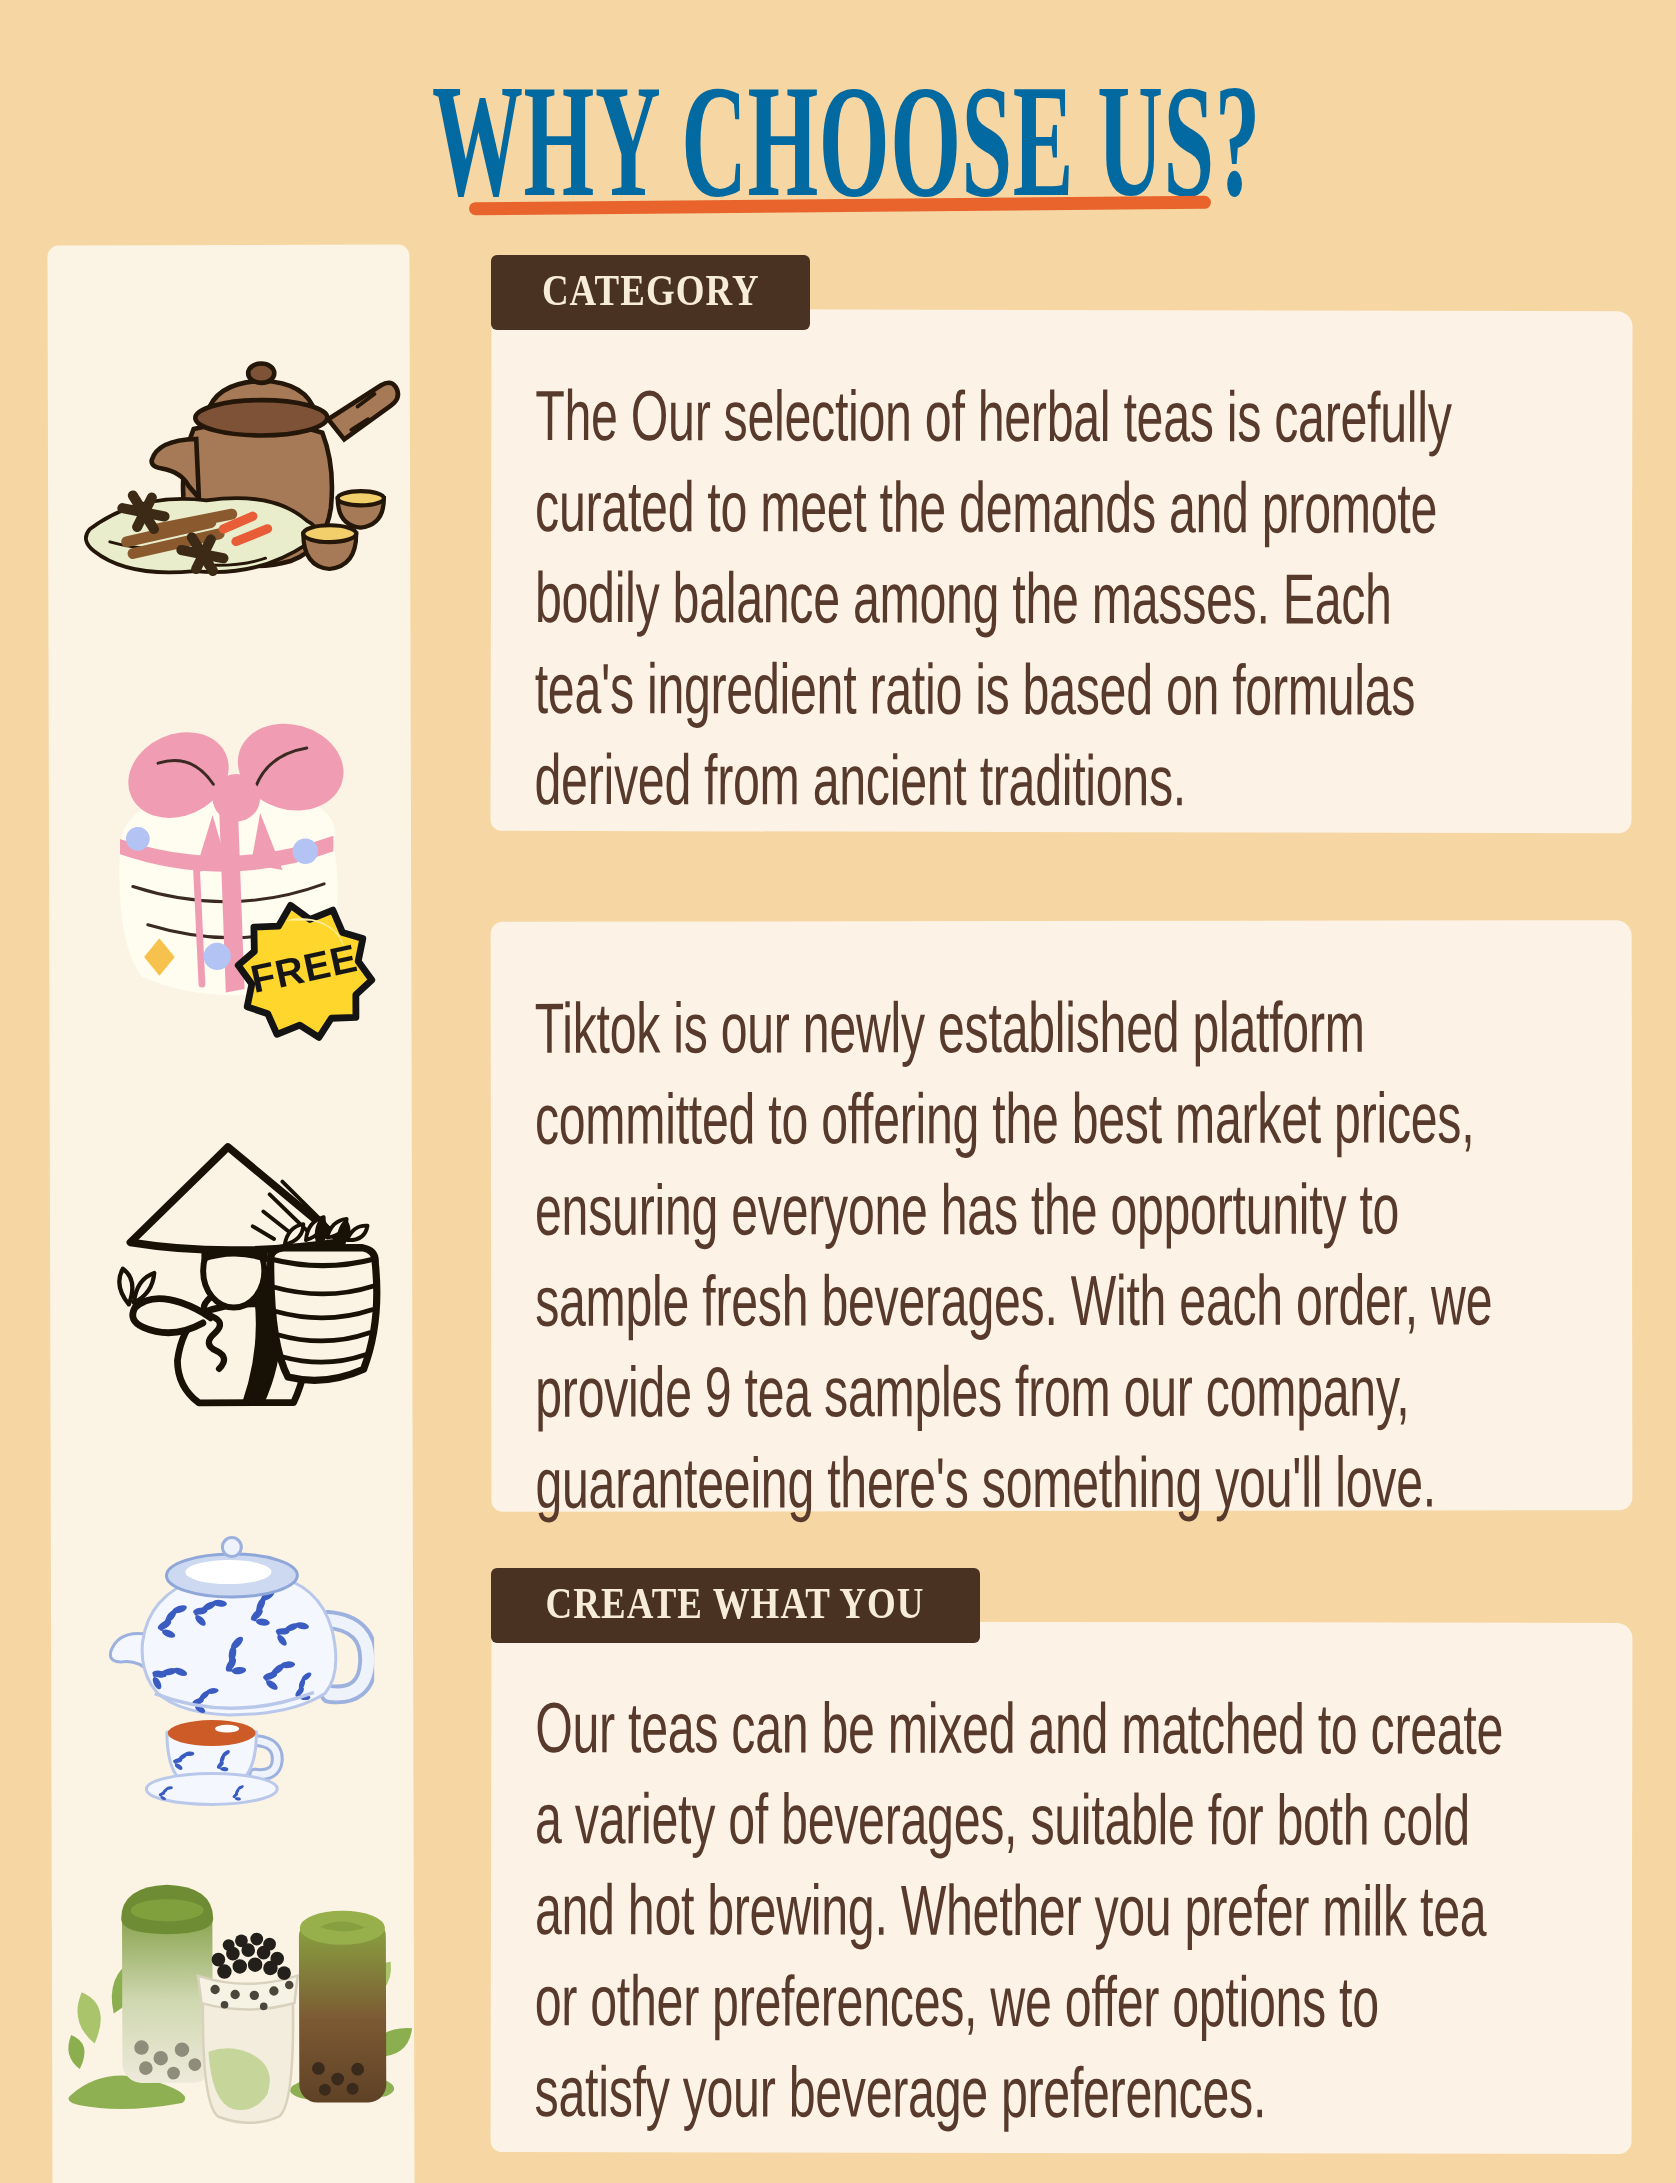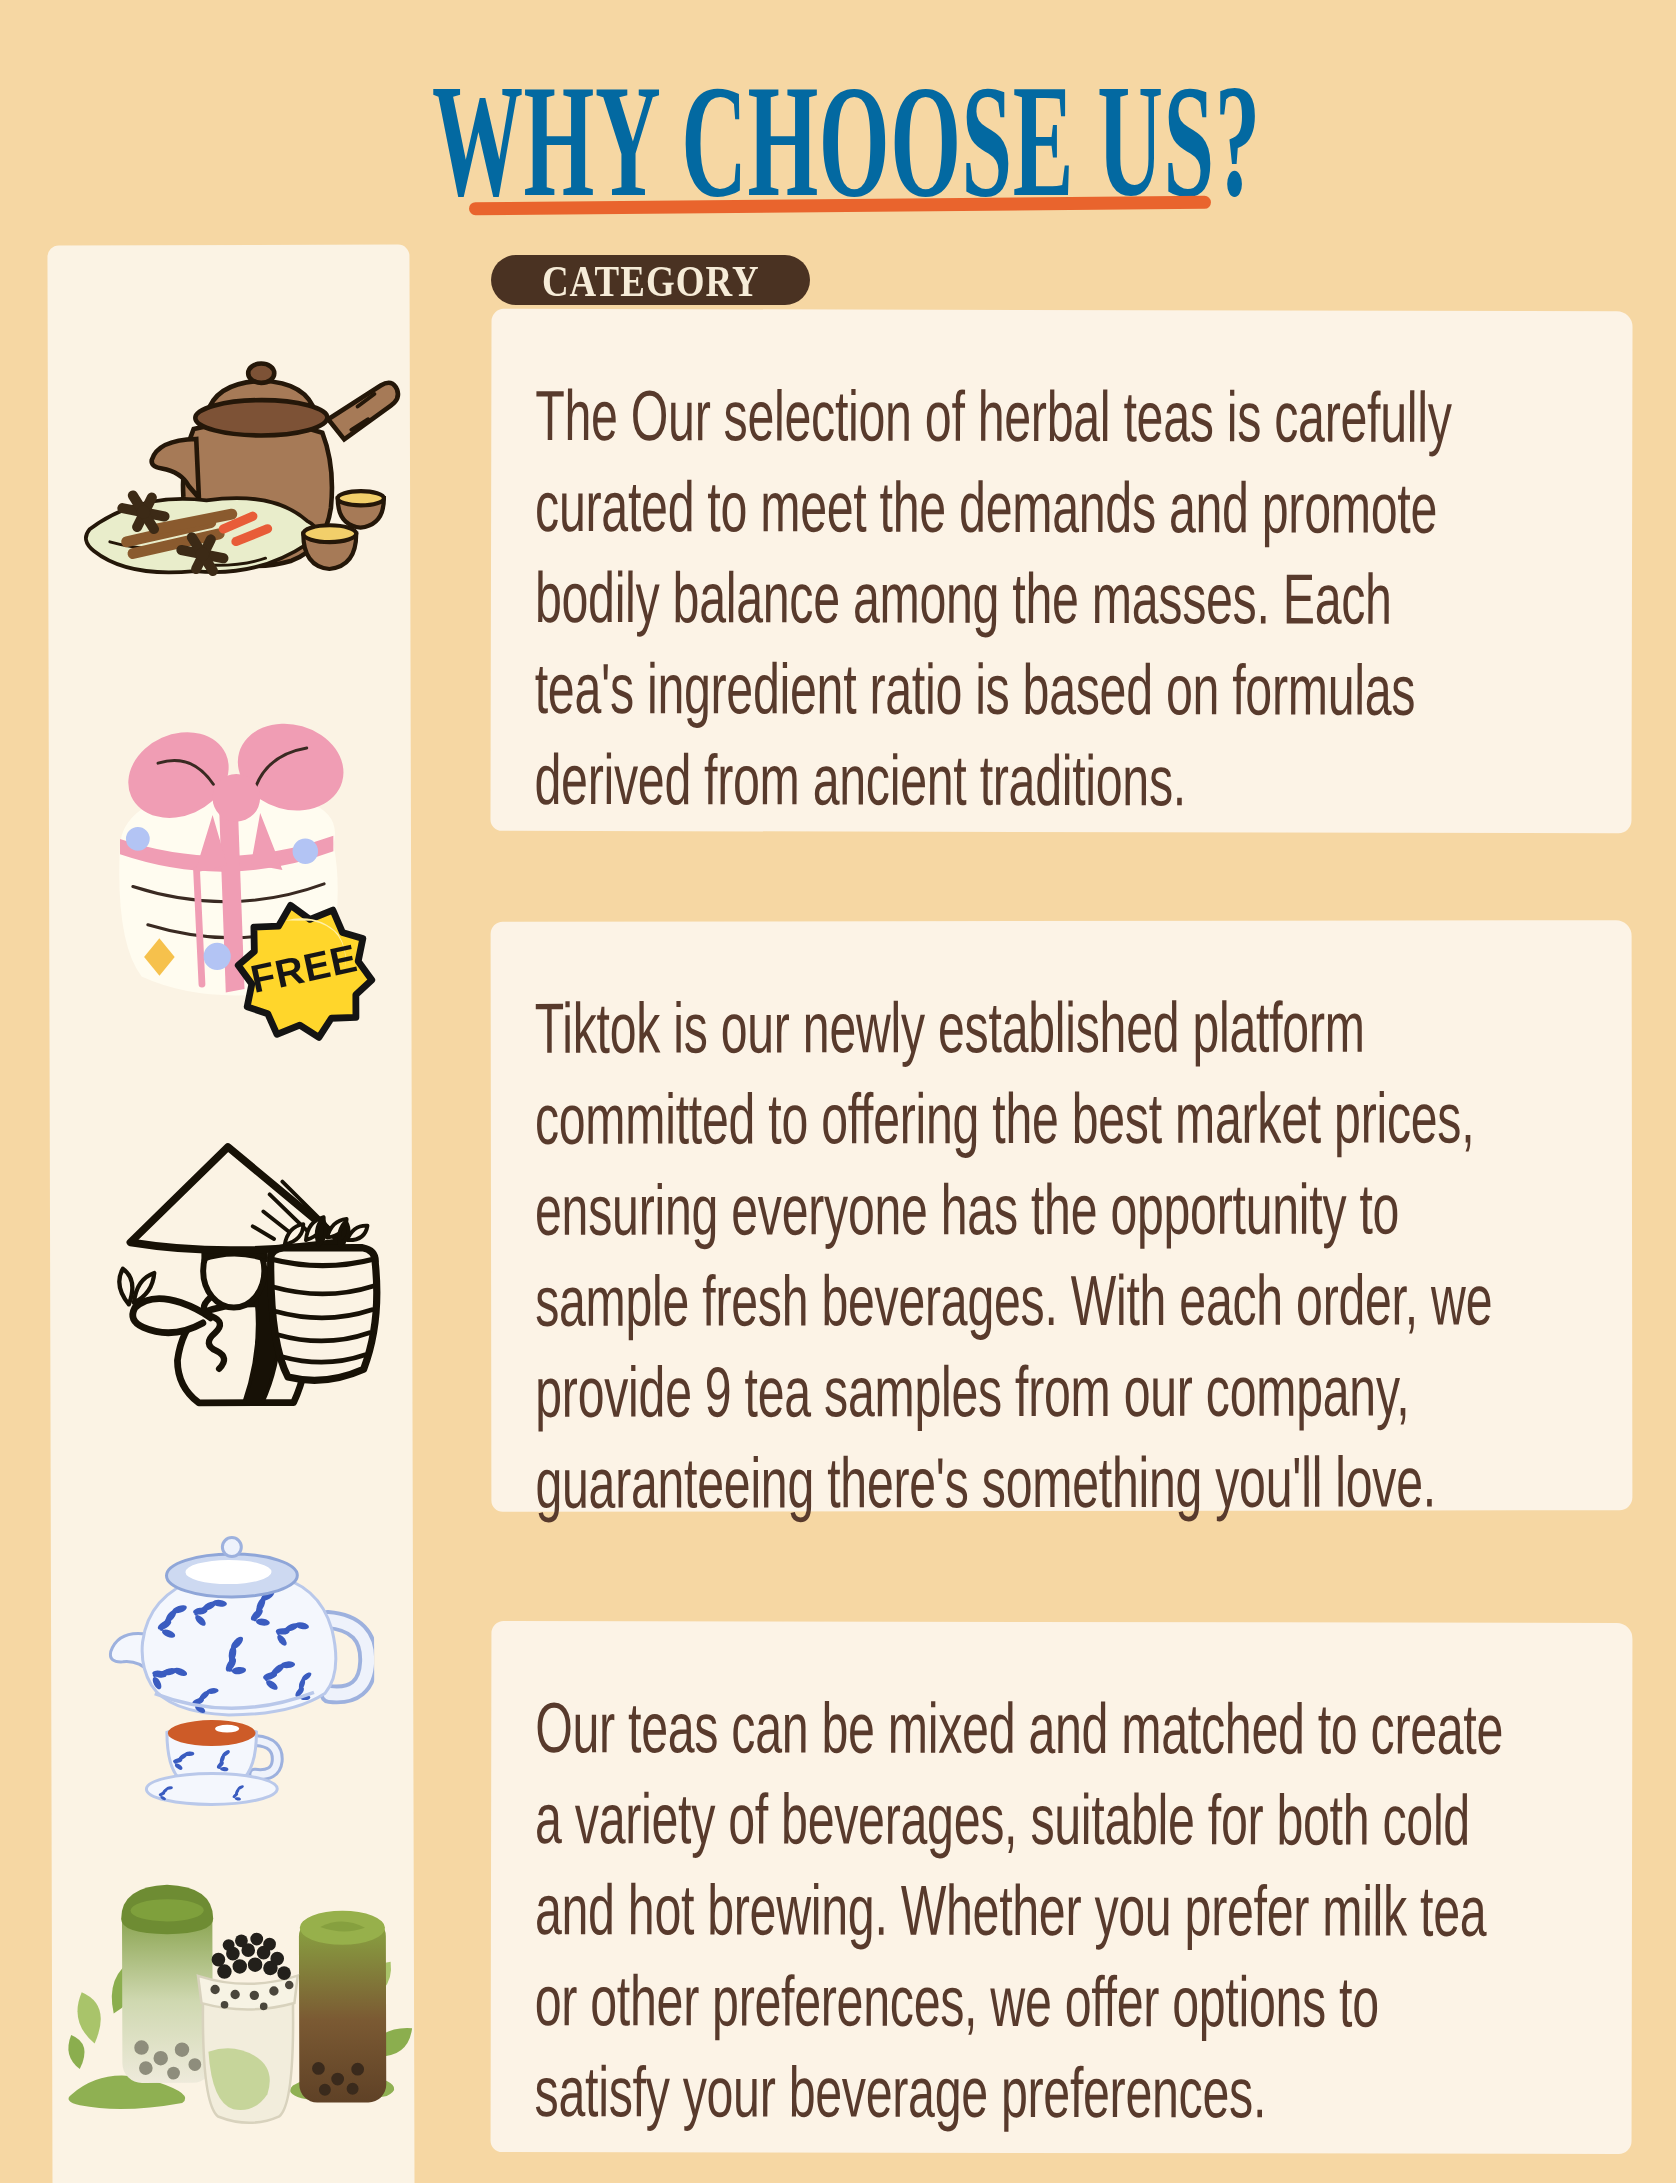--- a/index.html
+++ b/index.html
@@ -23,23 +23,23 @@
   
   .rail{
     position:absolute; left:50px; top:245px; width:362px; height:1961px;
     background:#fbf3e4; border-radius:11.4px; transform:rotate(-0.15deg);
   }
   .fig{position:absolute; left:0; width:100%; display:flex; justify-content:center;}
   .fig svg{display:block;}
   .fig-1{top:81px;}  .fig-2{top:454px;} .fig-3{top:882px;} .fig-4{top:1244px;} .fig-5{top:1616px;}
   
   .tab{
-    position:absolute; left:491px; height:50px;
-    background:#4a3222; border-radius:25px;
-    display:flex; align-items:flex-start; justify-content:center;
+    position:absolute; left:491px; height:75px;
+    background:#4a3222; border-radius:6px;
+    display:flex; align-items:center; justify-content:center;
     z-index:3; padding-bottom:4.4px; box-sizing:border-box;
   }
   .tab-label{
     color:#f6ecd8; font-family:"Liberation Serif","DejaVu Serif",serif;
     font-weight:700; font-size:45px; letter-spacing:1.3px; white-space:nowrap;
     transform:scaleX(0.82); transform-origin:center center;
   }
   .tab-1{top:255px;  width:319px;}
   .tab-2{top:867px; width:454px;}
   .tab-3{top:1568px; width:489px;}
@@ -331,20 +331,23 @@
 
   <section class="panel panel-2">
     <p class="panel-text" style="margin:0">Tiktok is our newly established platform
 committed to offering the best market prices,
 ensuring everyone has the opportunity to
 sample fresh beverages. With each order, we
 provide 9 tea samples from our company,
 guaranteeing there's something you'll love.</p>
   </section>
 
+  <div class="tab tab-3">
+    <span class="tab-label">CREATE WHAT YOU</span>
+  </div>
   <section class="panel panel-3">
     <p class="panel-text" style="margin:0">Our teas can be mixed and matched to create
 a variety of beverages, suitable for both cold
 and hot brewing. Whether you prefer milk tea
 or other preferences, we offer options to
 satisfy your beverage preferences.</p>
   </section>
 
 </div>
 

